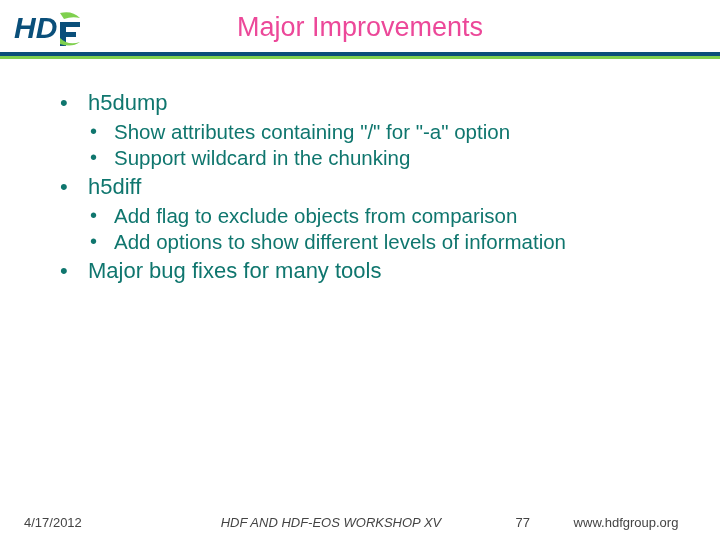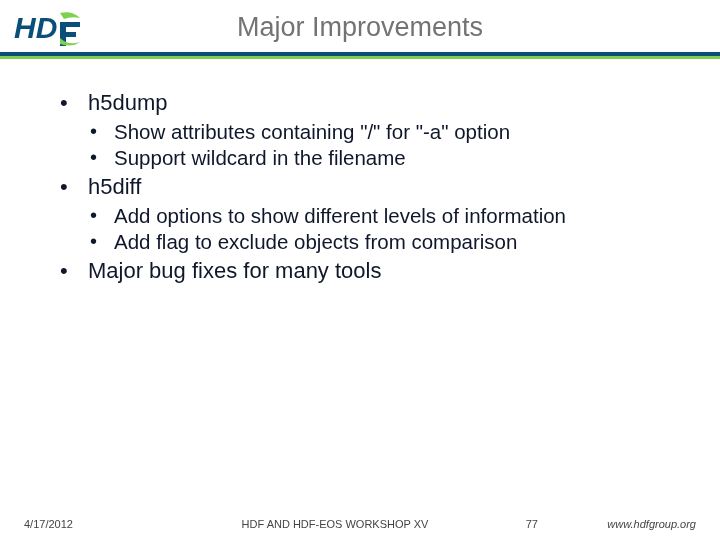--- a/index.html
+++ b/index.html
@@ -1,34 +1,34 @@
 <!DOCTYPE html>
 <html><head>
 <meta charset="utf-8">
 <style>
   * { box-sizing: border-box; margin: 0; padding: 0; }
   html, body { width: 720px; height: 540px; font-family: Arial, Helvetica, sans-serif; background: #fff; overflow: hidden; }
   .slide { width: 720px; height: 540px; position: relative; }
   .header { position: relative; height: 60px; }
   .logo { position: absolute; left: 14px; top: 8px; }
-  .title { text-align: center; font-size: 27px; color: #737373; padding-top: 12px; font-weight: 400; }
+  .title { text-align: center; font-size: 27px; color: #ec4899; padding-top: 12px; font-weight: 400; }
   .rule-dark { position: absolute; left: 0; right: 0; top: 52px; height: 4px; background: #0a4f7a; }
   .rule-light { position: absolute; left: 0; right: 0; top: 56px; height: 3px; background: #7fd04e; }
-  .content { padding: 30px 40px 0 60px; font-size: 22px; color: #0f172a; line-height: 1.22; }
+  .content { padding: 30px 40px 0 60px; font-size: 22px; color: #0f766e; line-height: 1.22; }
   .content ul { list-style: none; }
   .lvl1 > li { position: relative; padding-left: 28px; margin-bottom: 2px; }
   .lvl1 > li::before { content: "•"; position: absolute; left: 0; top: 0; font-size: 22px; }
   .lvl2 { margin-top: 2px; margin-bottom: 4px; }
   .lvl2 > li { position: relative; padding-left: 26px; font-size: 20.5px; margin-bottom: 1px; }
   .lvl2 > li::before { content: "•"; position: absolute; left: 2px; top: 0; font-size: 20px; }
-  .footer { position: absolute; left: 0; right: 0; bottom: 10px; display: flex; align-items: center; font-size: 11px; color: #444; padding: 0 24px; }
+  .footer { position: absolute; left: 0; right: 0; bottom: 10px; display: flex; align-items: center; font-size: 13px; color: #444; padding: 0 24px; gap: 8px; }
   .footer .date { width: 140px; }
-  .footer .center { flex: 1; text-align: center; }
+  .footer .center { flex: 1; text-align: center; font-style: italic; }
   .footer .page { width: 50px; text-align: right; padding-right: 18px; }
-  .footer .url { width: 140px; text-align: right; font-style: italic; }
+  .footer .url { width: 140px; text-align: center; }
 </style>
 </head>
 <body>
 
 <div class="slide">
 
   <div class="header">
     <div class="logo">
       <svg width="70" height="42" viewBox="0 0 70 42">
         <text x="0" y="30" font-family="Arial Black, Arial, sans-serif" font-size="30" font-weight="900" font-style="italic" fill="#0a4f7a">HD</text>
@@ -41,28 +41,28 @@
     <div class="rule-dark"></div>
     <div class="rule-light"></div>
   </div>
 
   <div class="content">
     <ul class="lvl1">
       <li>
         <span>h5dump</span>
         <ul class="lvl2">
           <li>Show attributes containing "/"  for "-a" option</li>
-          <li>Support wildcard in the filename</li>
+          <li>Support wildcard in the chunking</li>
         </ul>
       </li>
       <li>
         <span>h5diff</span>
         <ul class="lvl2">
+          <li>Add flag to exclude objects from comparison</li>
           <li>Add options to show different levels of information</li>
-          <li>Add flag to exclude objects from comparison</li>
         </ul>
       </li>
       <li>
         <span>Major bug fixes for many tools</span>
       </li>
     </ul>
   </div>
 
   <div class="footer">
     <div class="date">4/17/2012</div>

